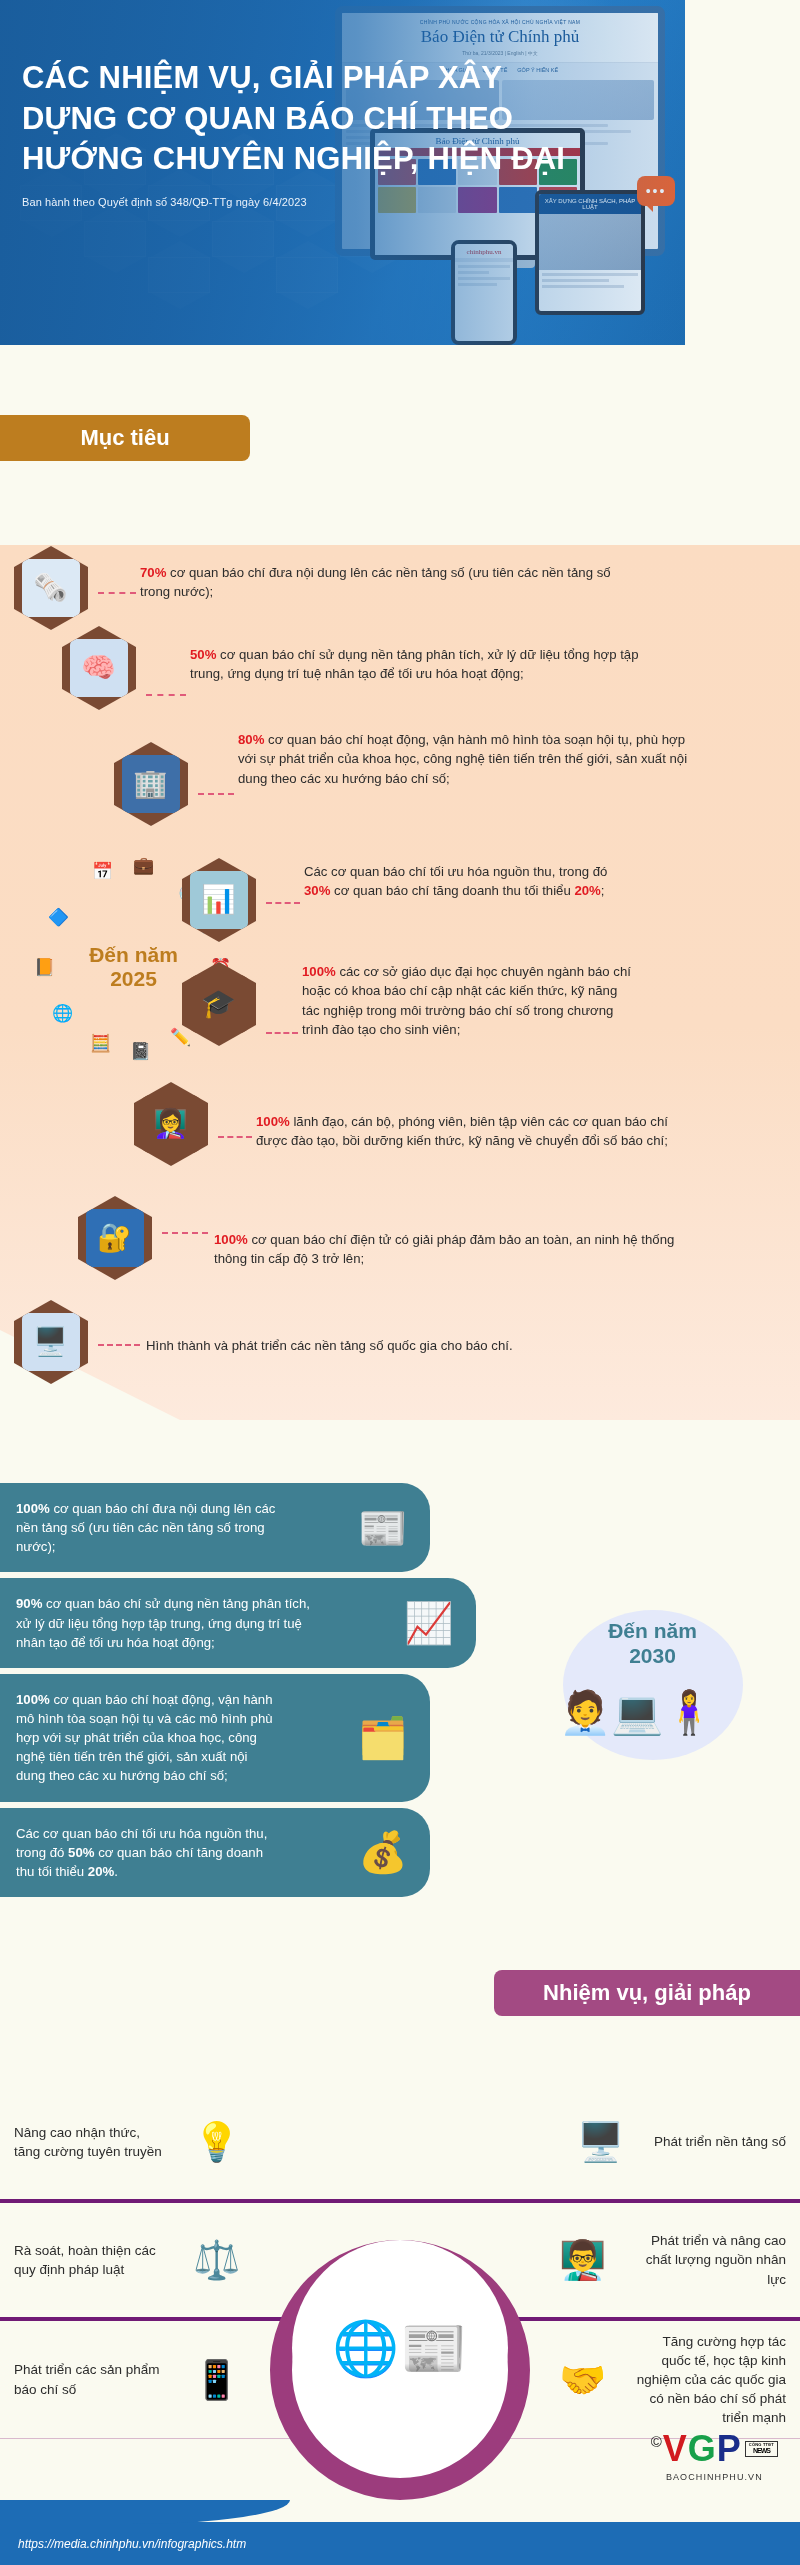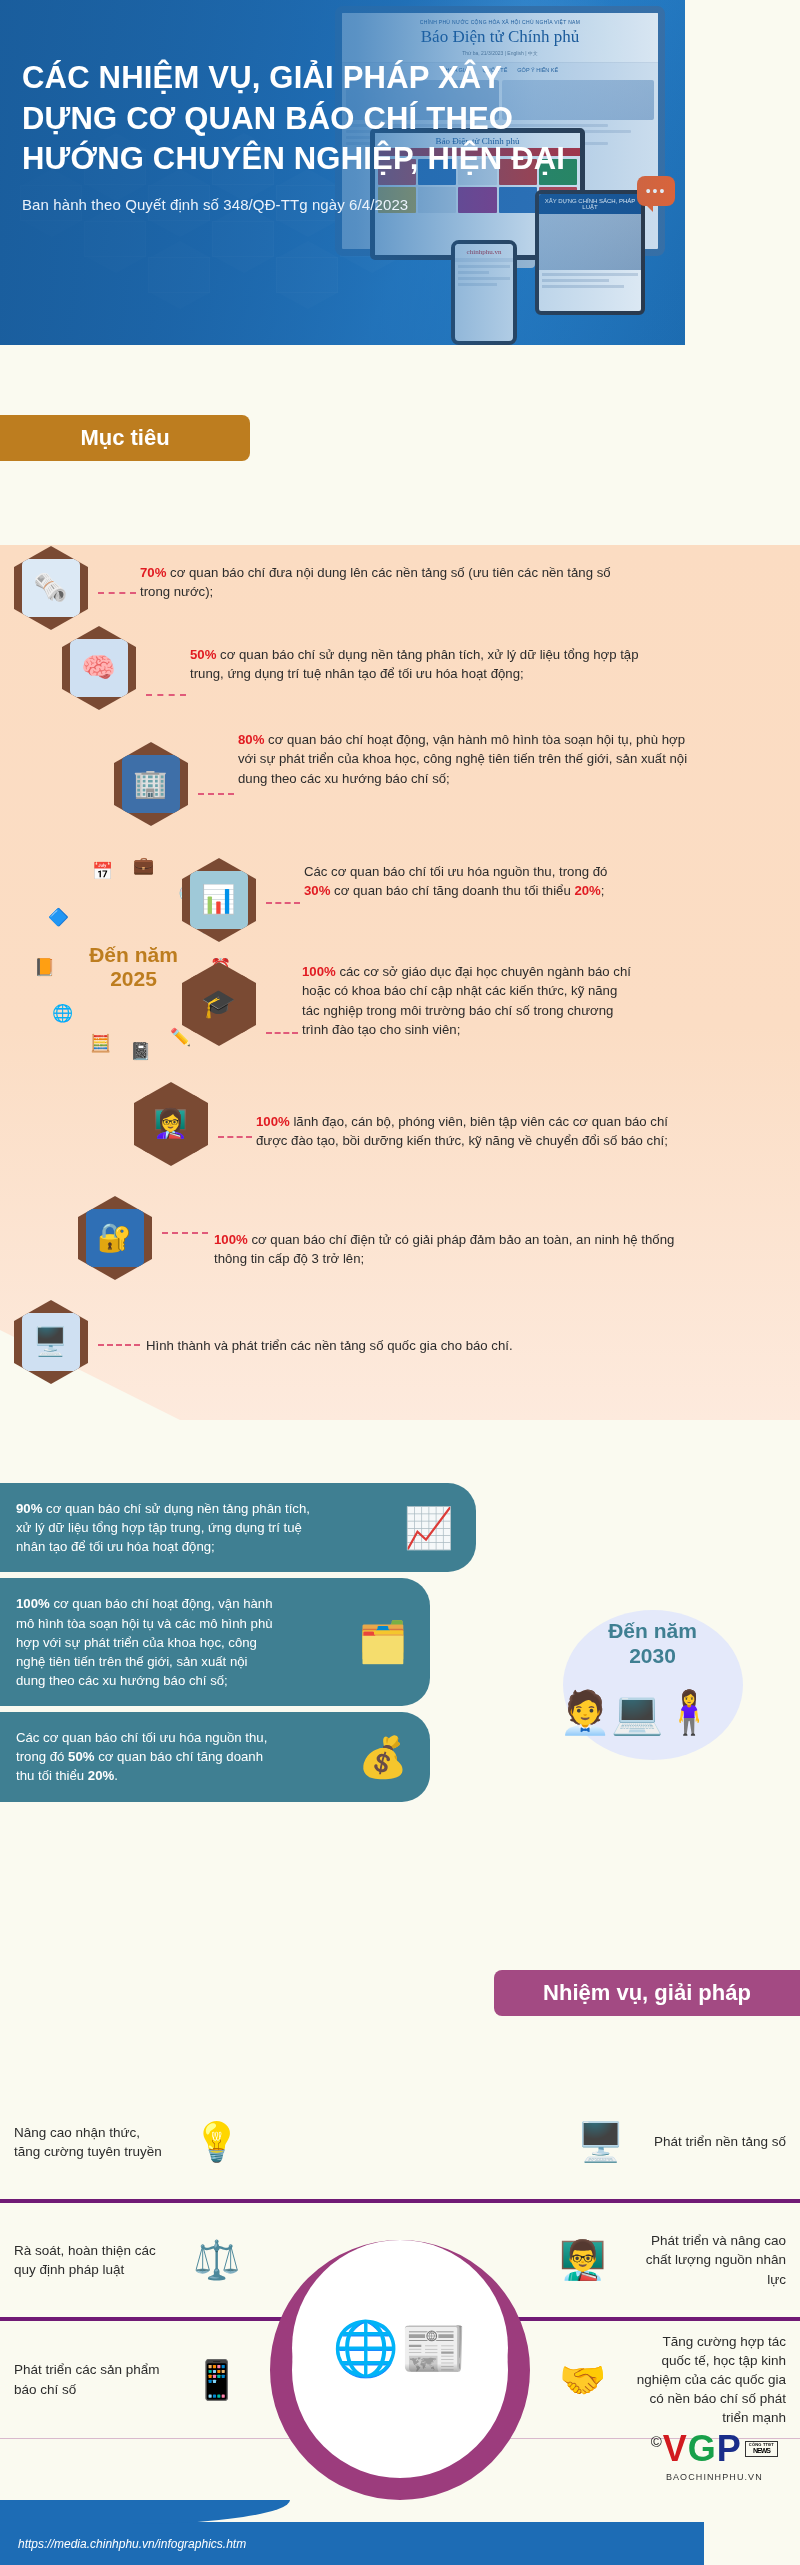--- a/index.html
+++ b/index.html
@@ -103,21 +103,21 @@
     border-top: 8px solid #f0622b;
   }
 
   .hero-veil { position:absolute; inset:0; background: linear-gradient(90deg, rgba(26,94,158,.92) 0%, rgba(30,106,175,.72) 52%, rgba(32,112,182,.30) 78%, rgba(32,112,182,.10) 100%); }
 
   .hero-text { position:absolute; left: 22px; top: 58px; width: 560px; z-index: 5; }
   .hero-text h1 {
     color:#fff; font-weight: 700; font-size: 31px; line-height: 1.31;
     letter-spacing: .2px; text-transform: uppercase;
   }
-  .hero-sub { color:#eaf2fb; font-size: 15px; margin-top: 16px; letter-spacing:.1px;}
+  .hero-sub { color:#eaf2fb; font-size: 11px; margin-top: 16px; letter-spacing:.1px;}
 
   
   .banner {
     position:absolute; height: 46px; display:flex; align-items:center;
     color:#fff; font-size: 22px; font-weight: 700;
   }
   .banner-muctieu {
     left: -14px; top: 415px; width: 264px;
     background:#bd7d1f; border-radius: 8px;
     justify-content:center; padding-left: 14px;
@@ -232,21 +232,21 @@
   
   .vgp { position:absolute; right: 22px; top: 2428px; text-align:center; z-index: 9;}
   .vgp-row { display:flex; align-items:center; gap:2px; font-size: 36px; font-weight:700; letter-spacing:-1px;}
   .vgp-c { font-size: 15px; font-weight:400; color:#222; align-self:flex-start; margin-top:5px;}
   .vgp-v { color:#d11a1f; } .vgp-g { color:#18a04a; } .vgp-p { color:#1a2e8a; }
   .vgp-news { border:1.5px solid #333; font-size:7px; padding:1px 3px; margin-left:3px; line-height:1.1;}
   .vgp-news small { display:block; font-size: 4px; letter-spacing:.2px;}
   .vgp-dom { font-size: 9px; letter-spacing: 1.1px; color:#333; margin-top: 2px;}
 
   .footer-bar {
-    position:absolute; left:0; bottom:0; width: 704px; height: 43px;
+    position:absolute; left:0; bottom:0; width: 800px; height: 43px;
     background:#1d6cb5; display:flex; align-items:center; padding-left: 18px;
   }
   .footer-bar .swoosh {
     position:absolute; left: 0; top: -22px; width: 290px; height: 24px;
     background:#1d6cb5;
     border-radius: 0 0 160px 0/0 0 24px 0;
   }
   .footer-url { color:#fff; font-size: 12px; font-style: italic; position:relative; z-index:2;}
 </style>
 </head>
@@ -434,20 +434,24 @@
 
   <div class="hexbadge" style="left: 14px; top: 1300px;">
     <div class="inner" style="background:#cfe0f2;">🖥️</div>
   </div>
   <div class="dash" style="left: 98px; top: 1344px; width: 42px;"></div>
   <div class="bullet" style="left: 146px; top: 1336px; width: 600px;">
     <span>Hình thành và phát triển các nền tảng số quốc gia cho báo chí.</span>
   </div>
 
   <div class="teal-wrap">
+    <div class="teal-card" style="width: 430px;">
+      <b>100%</b><span> cơ quan báo chí đưa nội dung lên các nền tảng số (ưu tiên các nền tảng số trong nước);</span>
+      <span class="ill">📰</span>
+    </div>
     <div class="teal-card" style="width: 476px;">
       <b>90%</b><span> cơ quan báo chí sử dụng nền tảng phân tích, xử lý dữ liệu tổng hợp tập trung, ứng dụng trí tuệ nhân tạo để tối ưu hóa hoạt động;</span>
       <span class="ill">📈</span>
     </div>
     <div class="teal-card" style="width: 430px;">
       <b>100%</b><span> cơ quan báo chí hoạt động, vận hành mô hình tòa soạn hội tụ và các mô hình phù hợp với sự phát triển của khoa học, công nghệ tiên tiến trên thế giới, sản xuất nội dung theo các xu hướng báo chí số;</span>
       <span class="ill">🗂️</span>
     </div>
     <div class="teal-card" style="width: 430px;">
       <span>Các cơ quan báo chí tối ưu hóa nguồn thu, trong đó </span><b>50%</b><span> cơ quan báo chí tăng doanh thu tối thiểu </span><b>20%</b><span>.</span>

